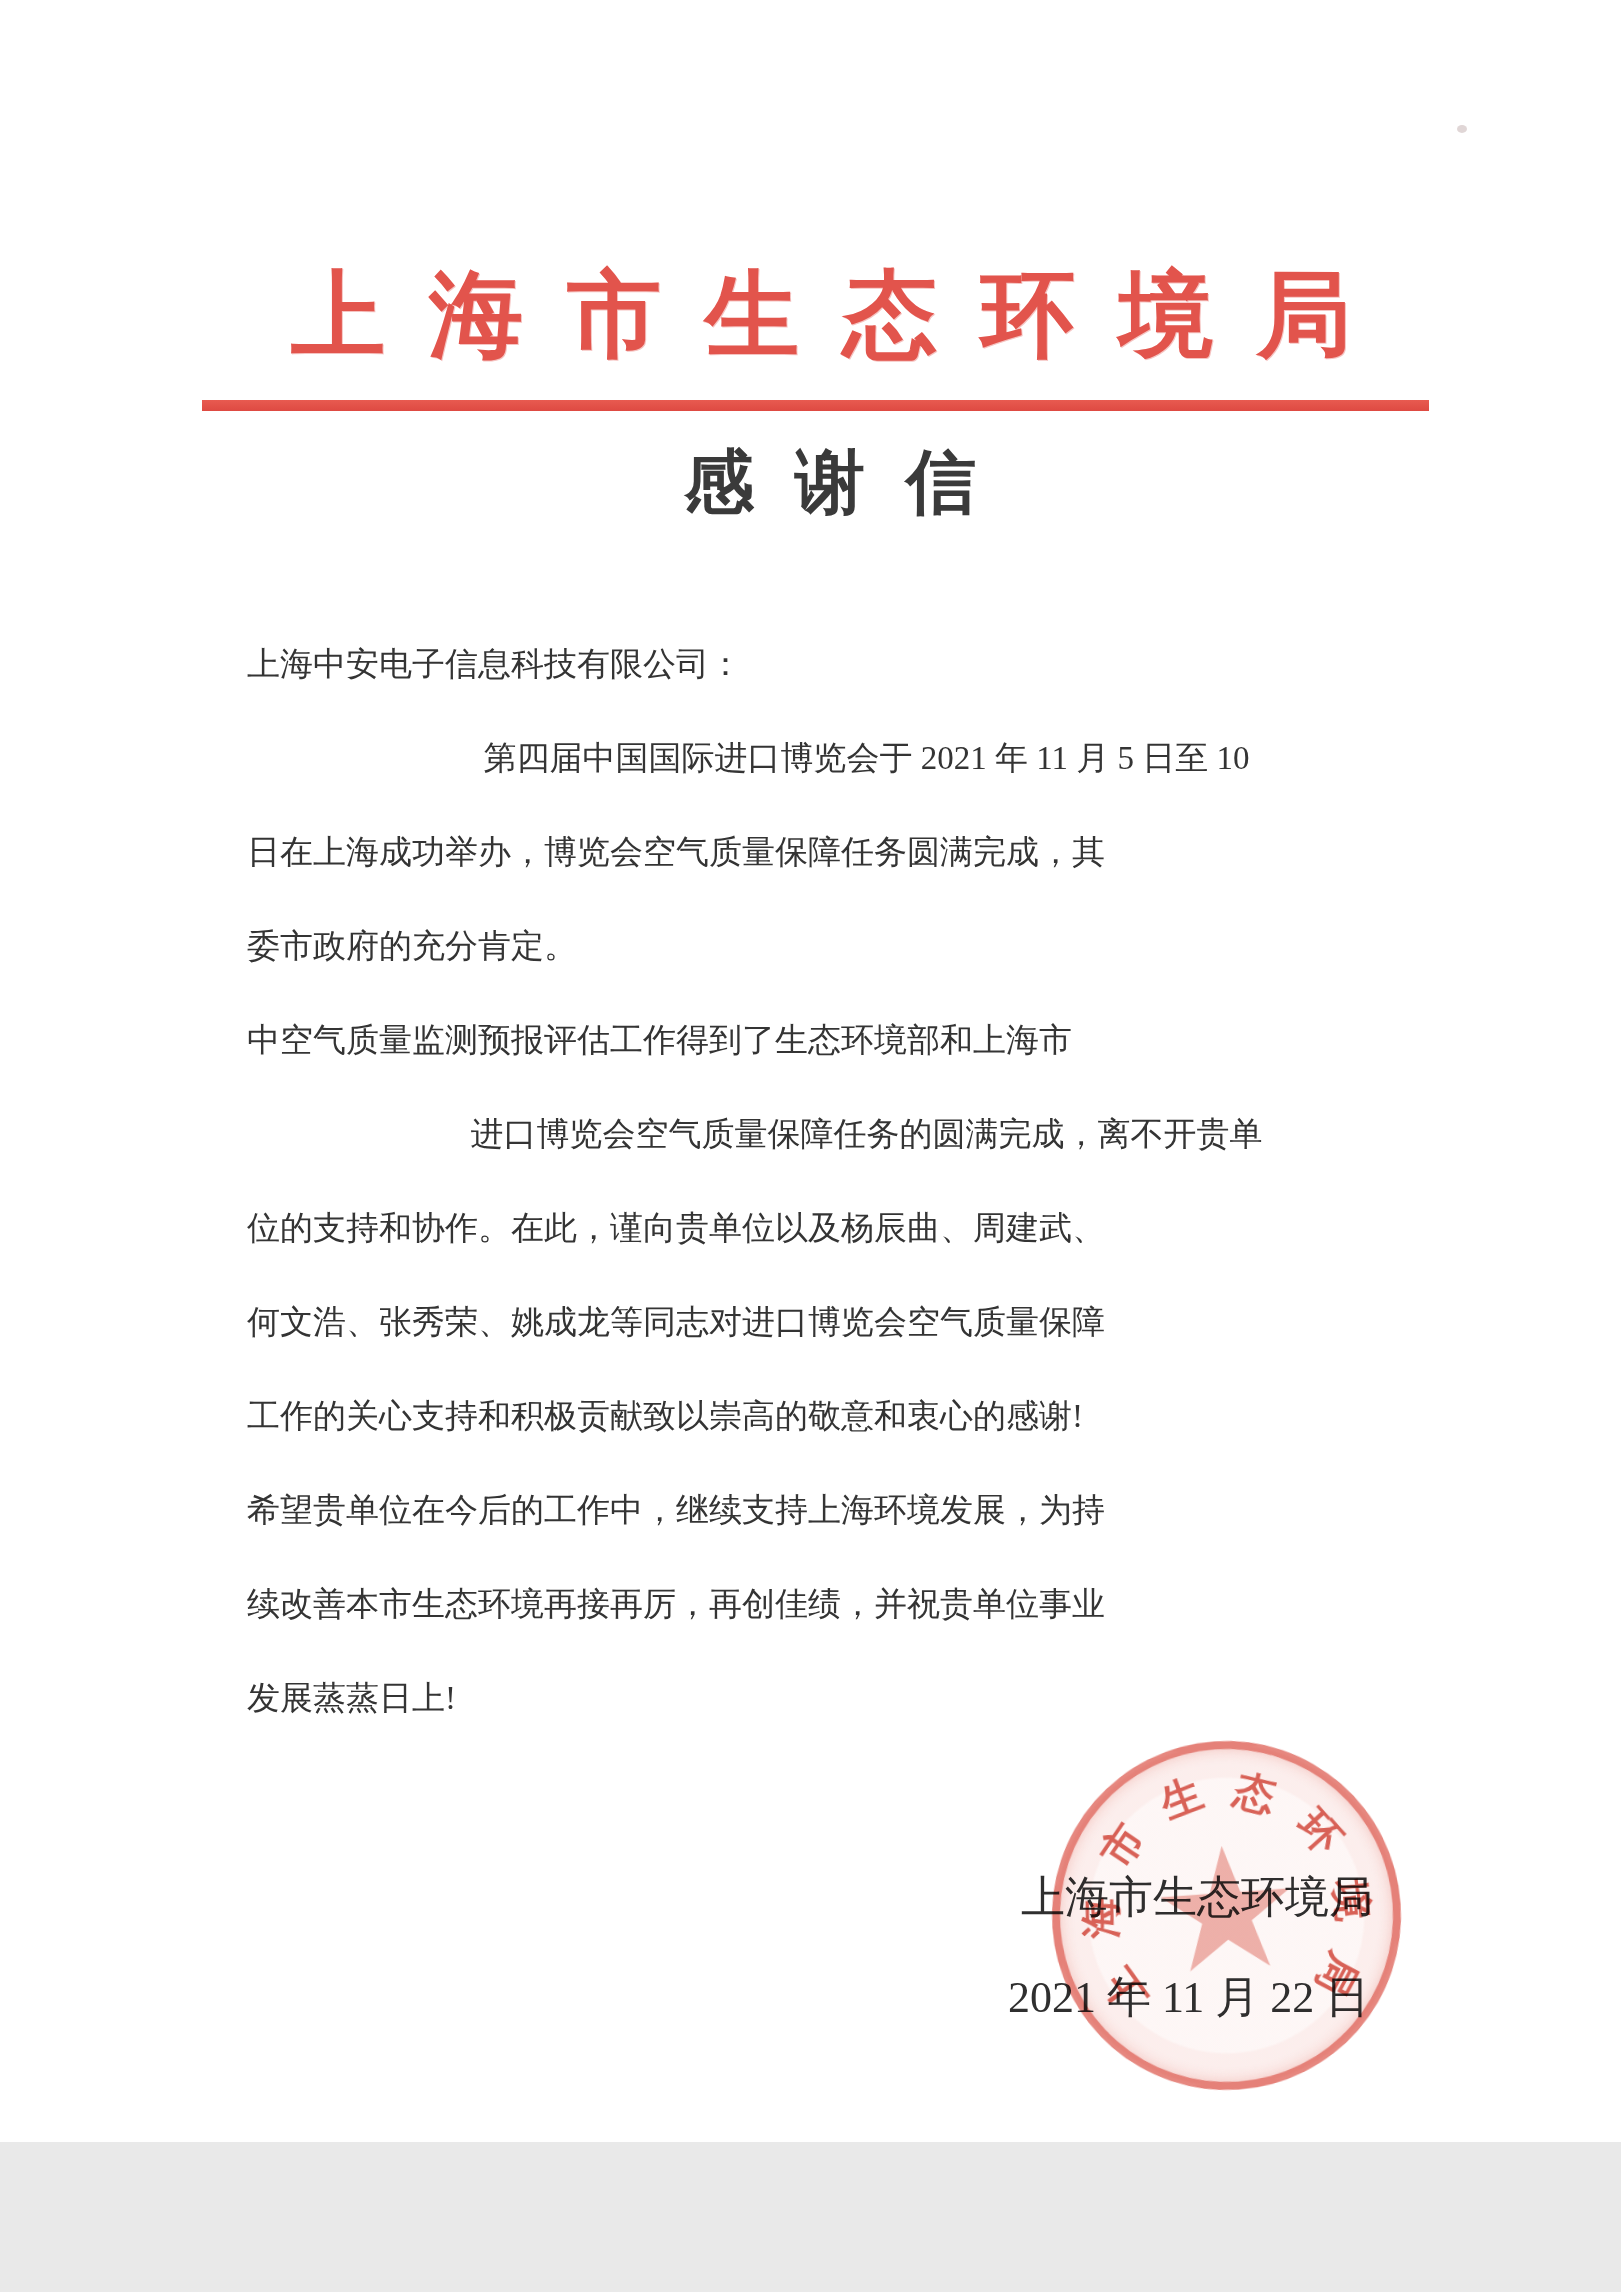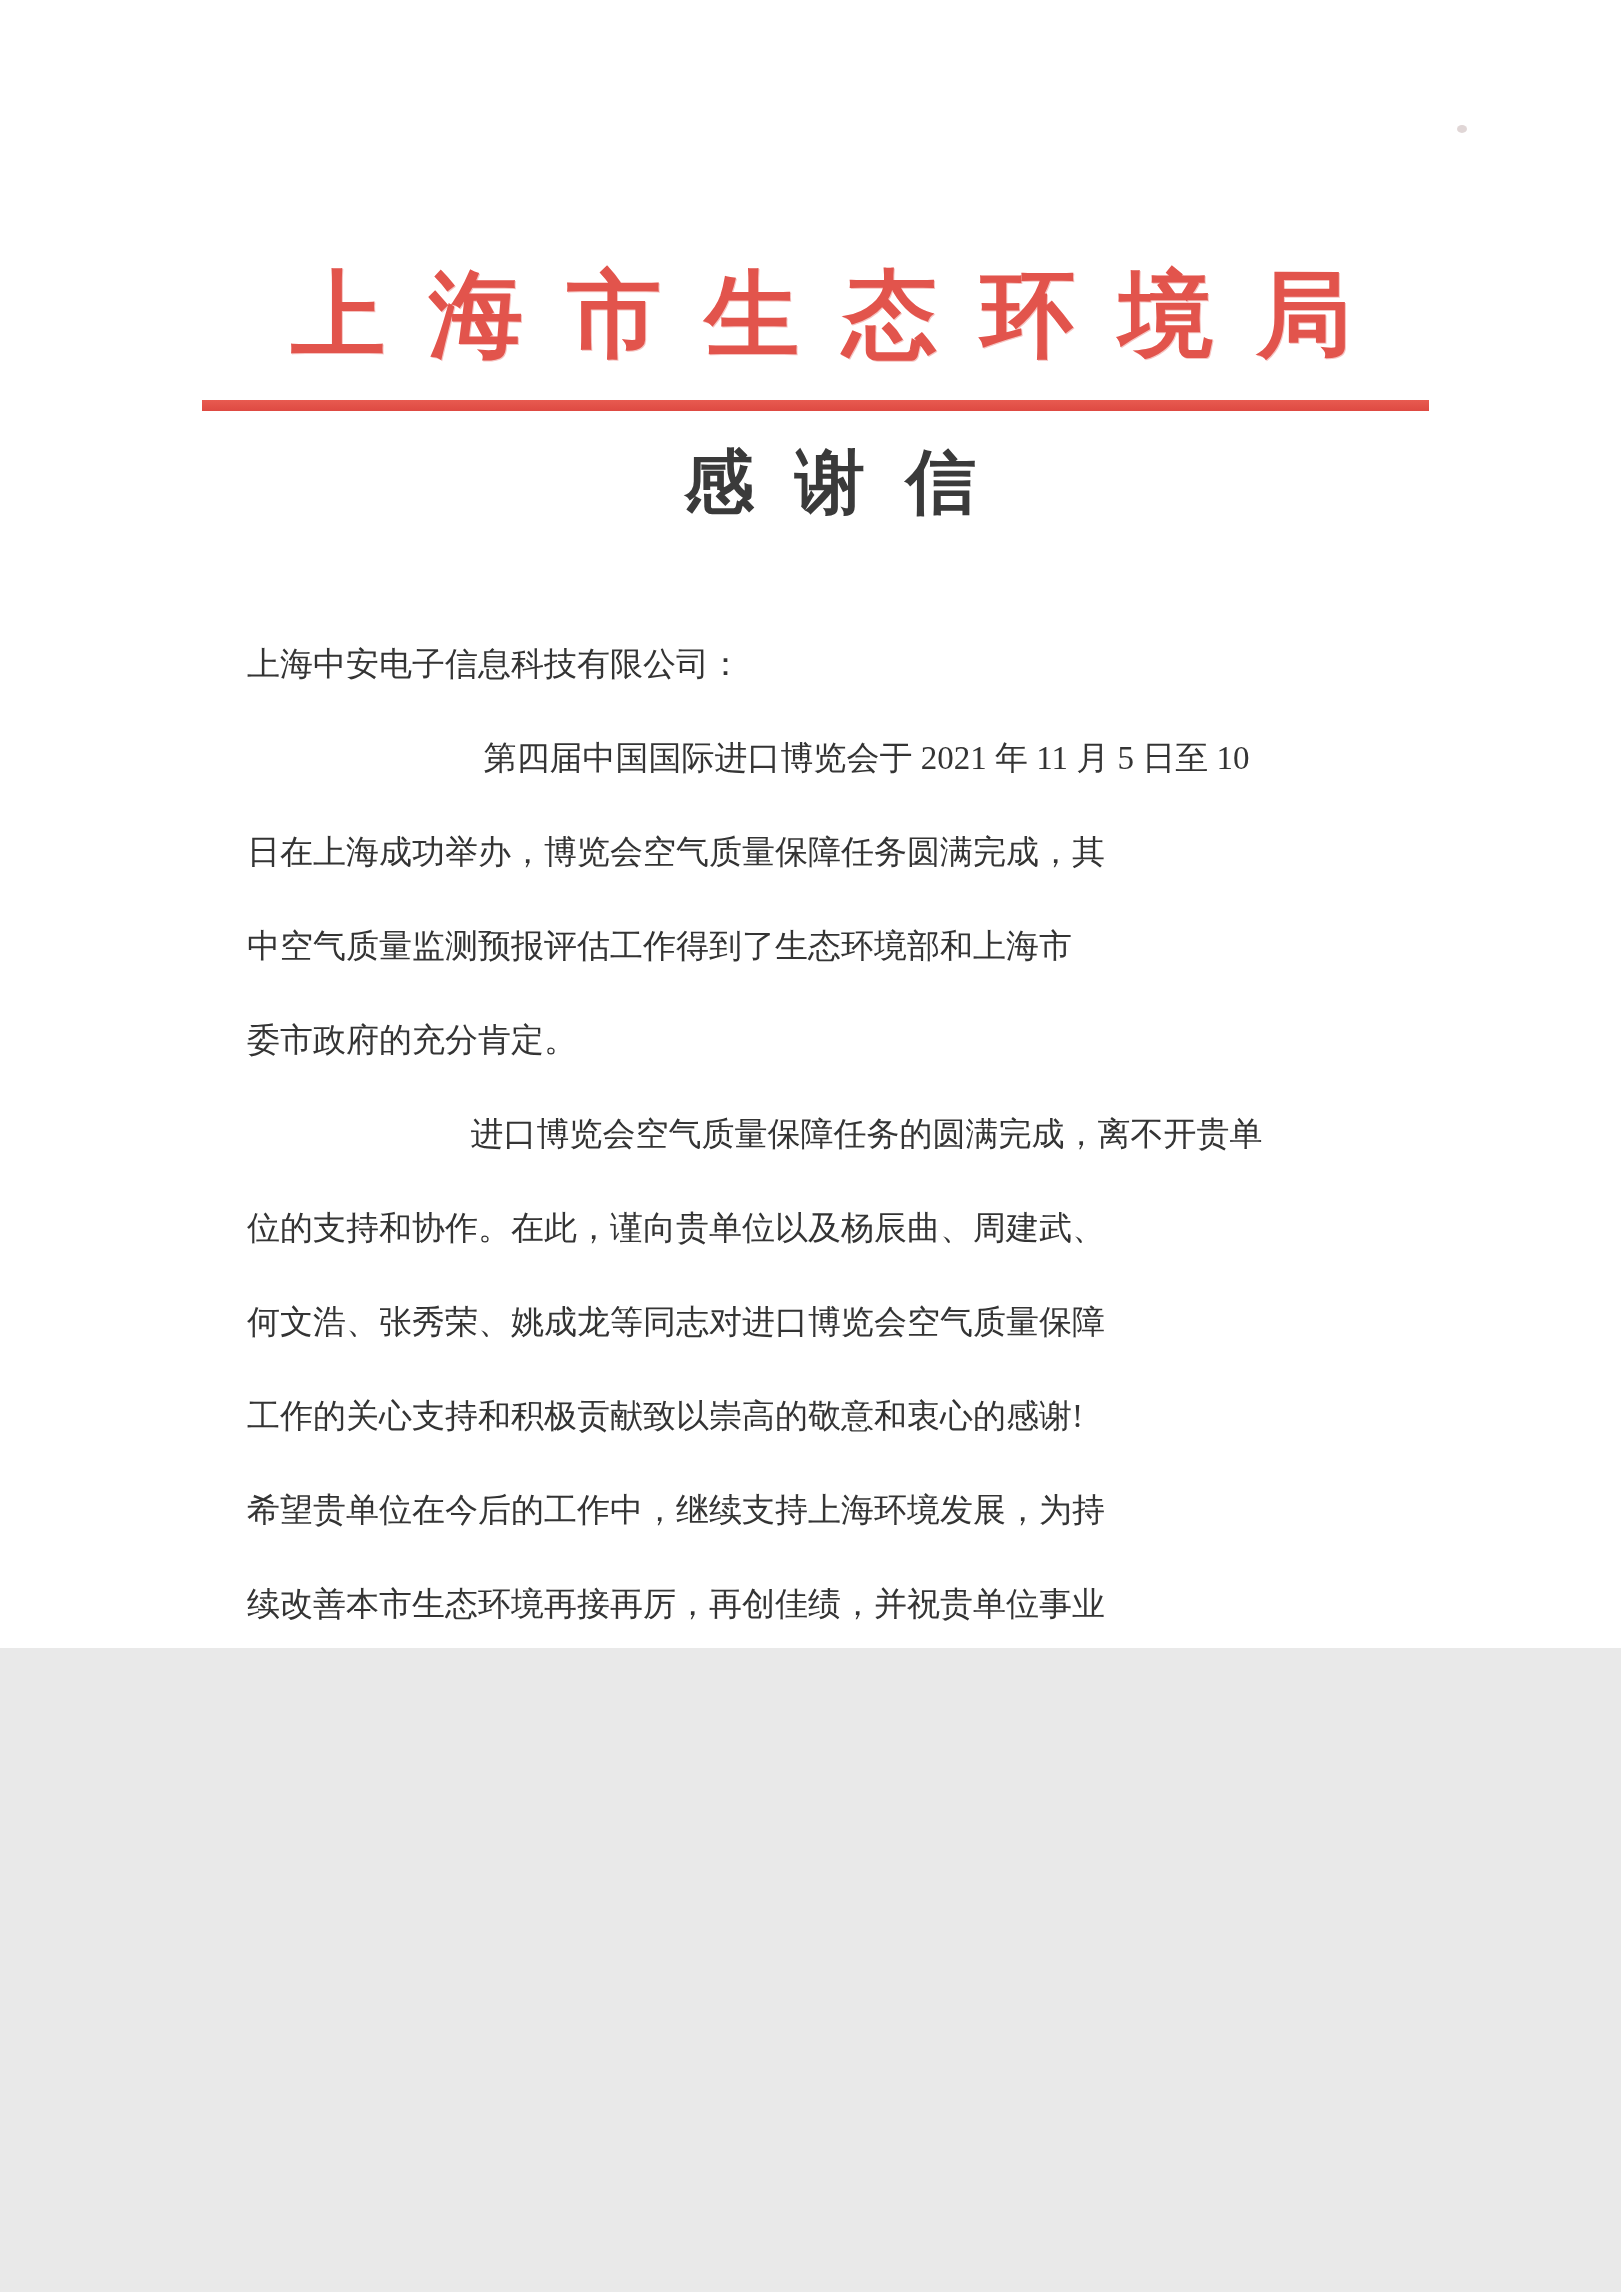--- a/index.html
+++ b/index.html
@@ -1,18 +1,18 @@
 <!DOCTYPE html>
 <html><head>
 <meta charset="utf-8">
 <style>
   html,body{margin:0;padding:0;background:#e9e9e9;}
   .page{
     position:relative;
-    width:1621px;height:1648px;
+    width:1621px;height:2142px;
     background:#ffffff;
     overflow:hidden;
     font-family:"Liberation Serif","DejaVu Serif",serif;
     color:#2e2e2e;
   }
   
   .org-header{
     position:absolute;left:291px;top:261px;
     font-size:94px;line-height:108px;font-weight:bold;
     letter-spacing:44px;white-space:nowrap;
@@ -111,22 +111,22 @@
   <div class="org-header">上海市生态环境局</div>
 
   <div class="red-rule"></div>
 
   <div class="letter-title">感谢信</div>
 
   <div class="body-block">
     <div class="line">上海中安电子信息科技有限公司：</div>
     <div class="line indent">第四届中国国际进口博览会于 2021 年 11 月 5 日至 10</div>
     <div class="line">日在上海成功举办，博览会空气质量保障任务圆满完成，其</div>
+    <div class="line">委市政府的充分肯定。</div>
     <div class="line">中空气质量监测预报评估工作得到了生态环境部和上海市</div>
-    <div class="line">委市政府的充分肯定。</div>
     <div class="line indent">进口博览会空气质量保障任务的圆满完成，离不开贵单</div>
     <div class="line">位的支持和协作。在此，谨向贵单位以及杨辰曲、周建武、</div>
     <div class="line">何文浩、张秀荣、姚成龙等同志对进口博览会空气质量保障</div>
     <div class="line">工作的关心支持和积极贡献致以崇高的敬意和衷心的感谢!</div>
     <div class="line">希望贵单位在今后的工作中，继续支持上海环境发展，为持</div>
     <div class="line">续改善本市生态环境再接再厉，再创佳绩，并祝贵单位事业</div>
     <div class="line">发展蒸蒸日上!</div>
   </div>
 
   <div class="sig-org">上海市生态环境局</div>

